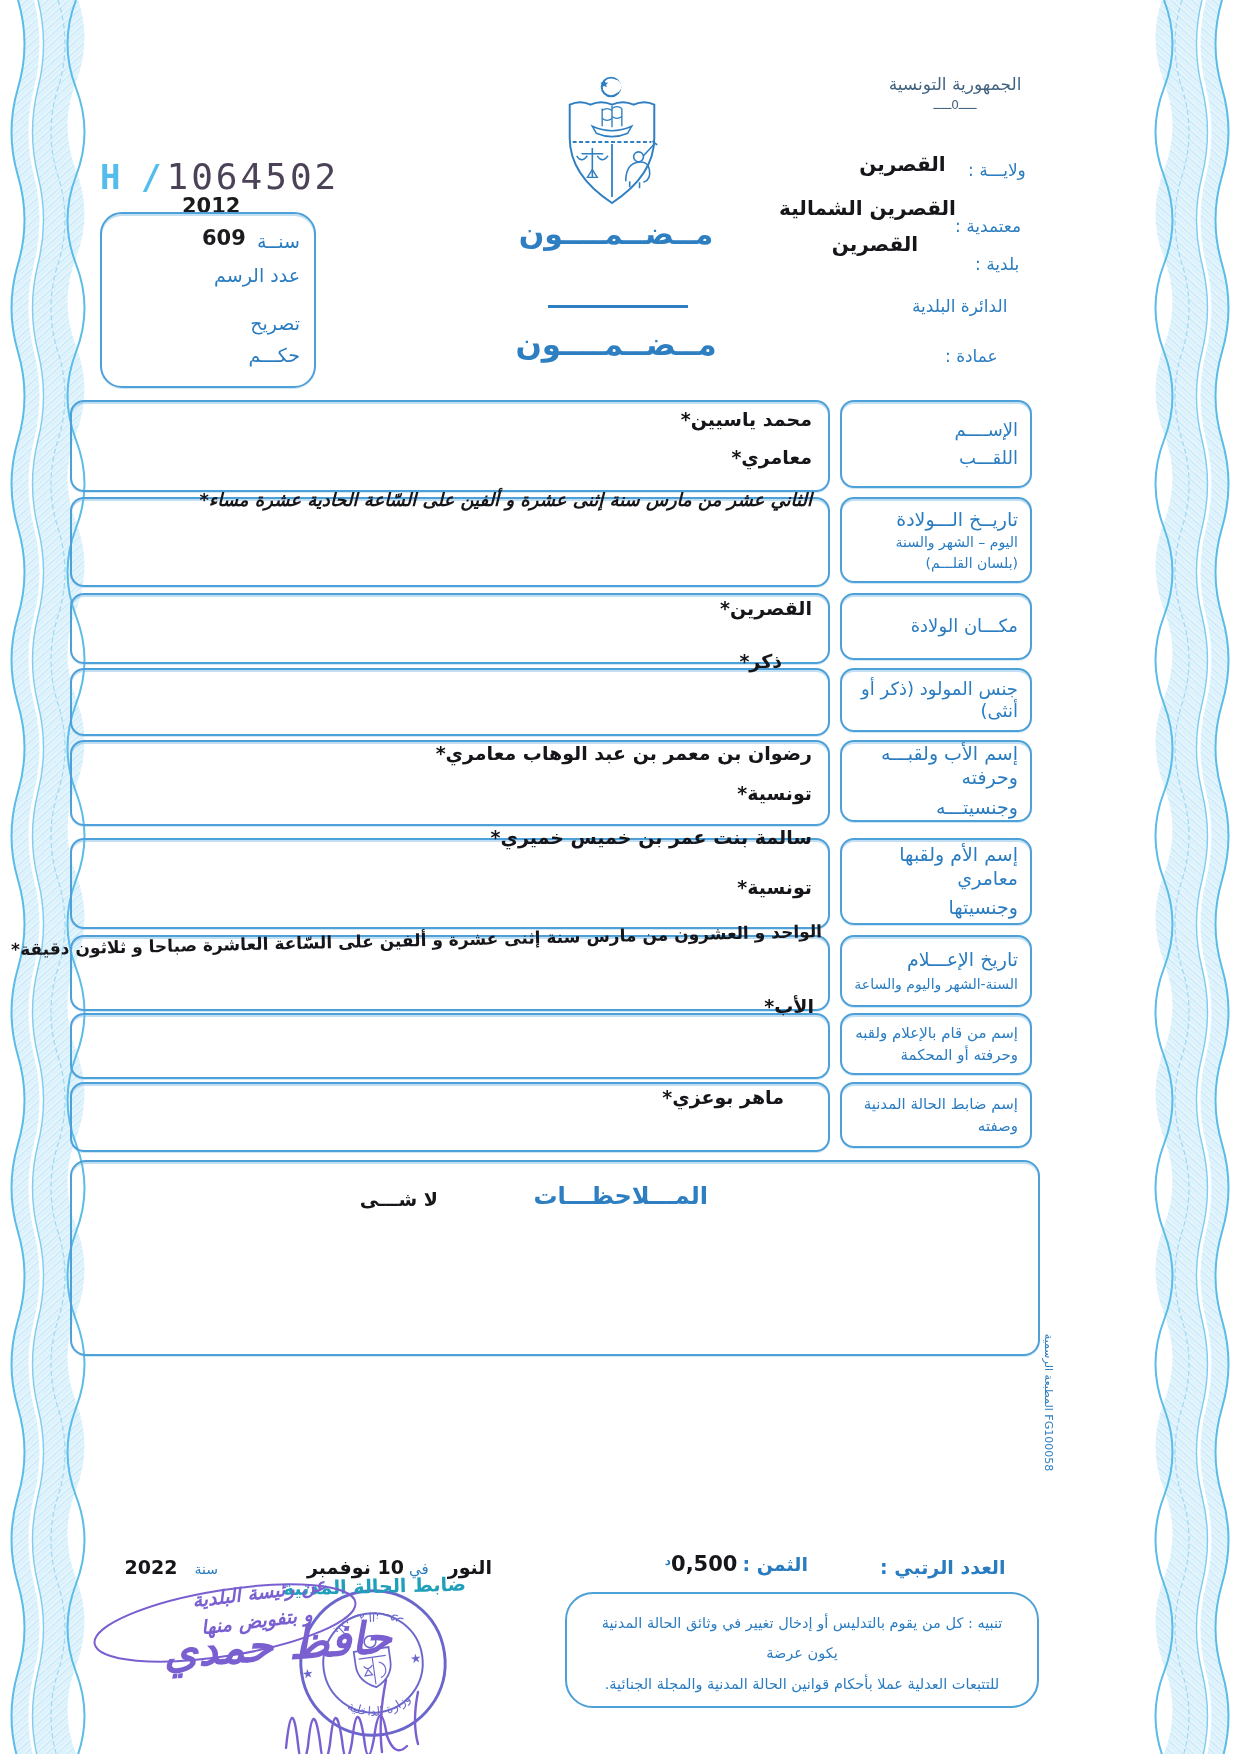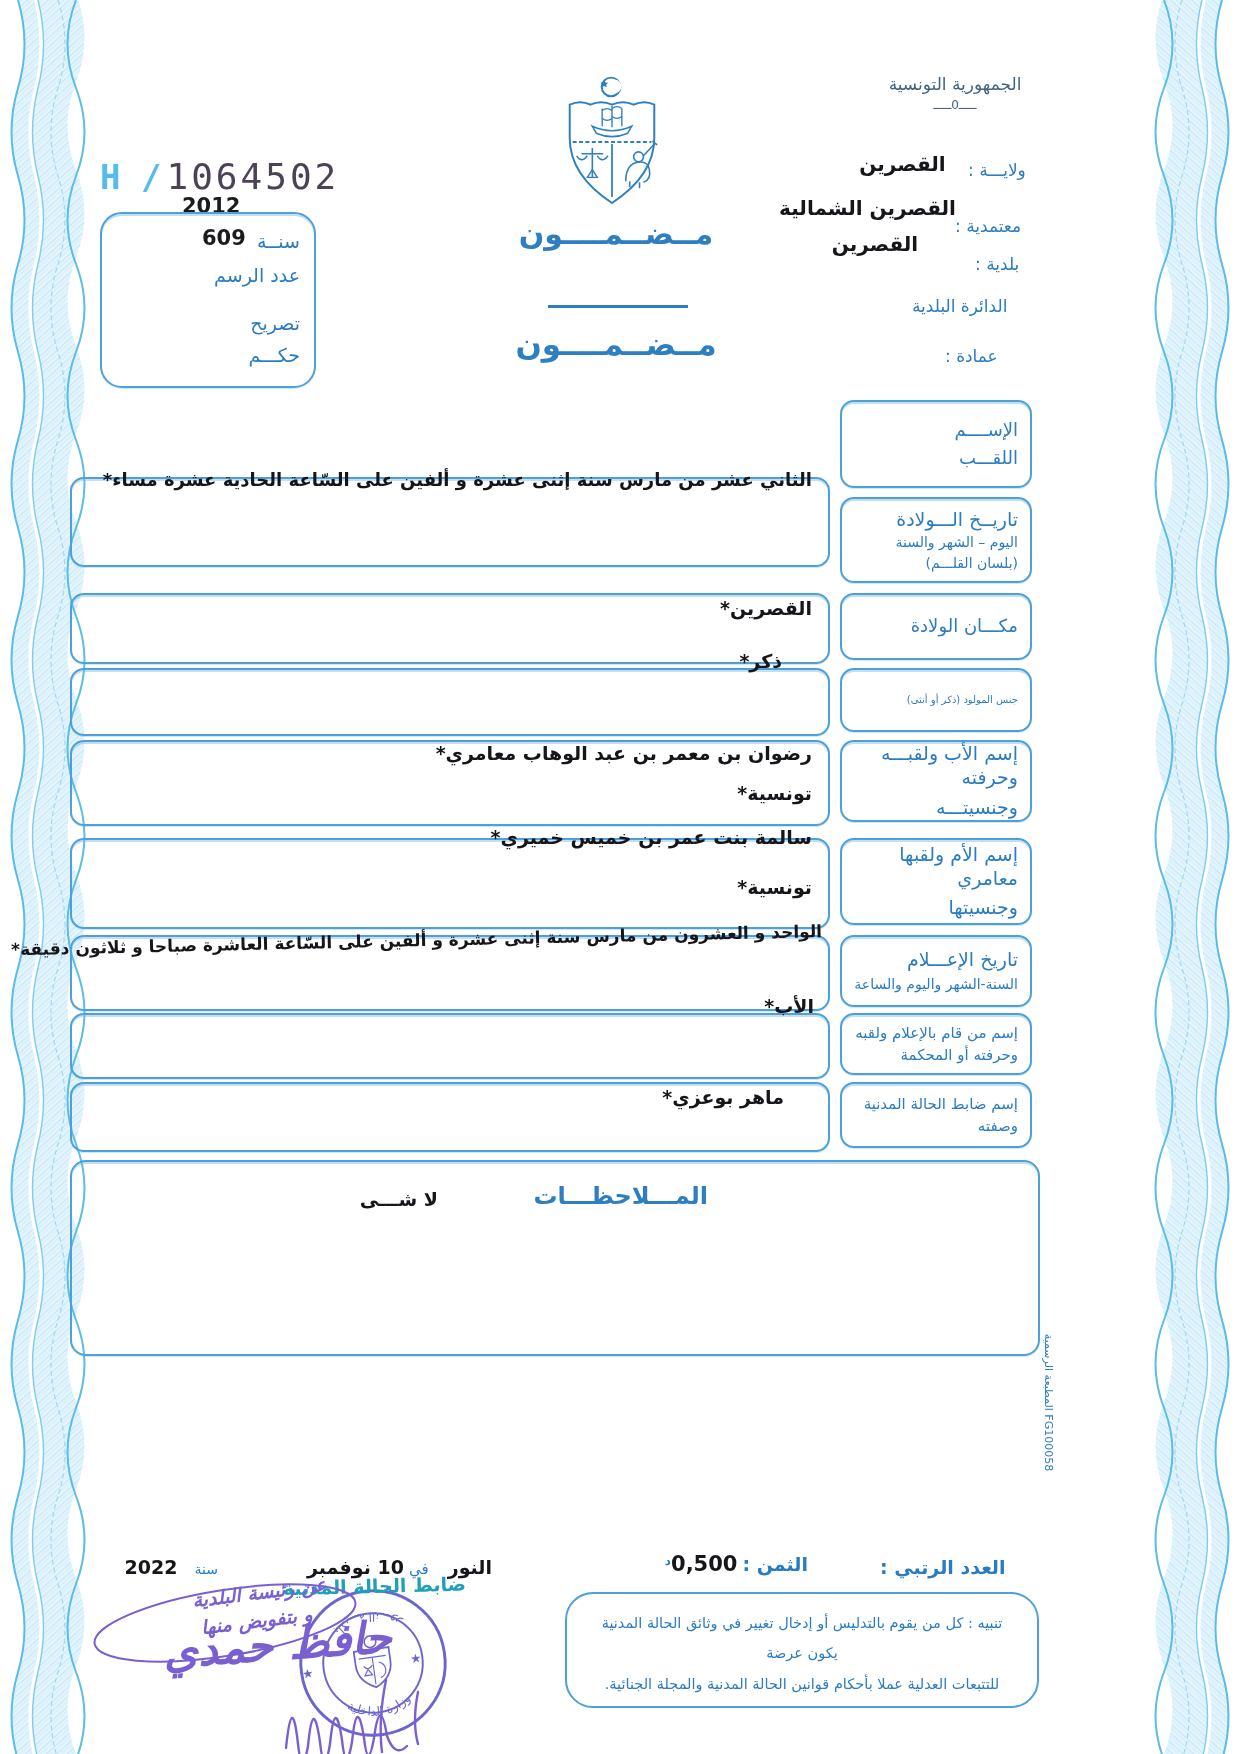--- a/index.html
+++ b/index.html
@@ -102,46 +102,50 @@
 
   <span class="abs lbl" style="left:968px;top:160px;font-size:17px;">ولايـــة :</span>
   <span class="abs val" style="left:845px;top:152px;width:115px;text-align:center;font-size:20px;">القصرين</span>
   <span class="abs lbl" style="left:955px;top:216px;font-size:17px;">معتمدية :</span>
   <span class="abs val" style="left:775px;top:196px;width:185px;text-align:center;font-size:20px;">القصرين الشمالية</span>
   <span class="abs val" style="left:810px;top:232px;width:130px;text-align:center;font-size:20px;">القصرين</span>
   <span class="abs lbl" style="left:975px;top:254px;font-size:17px;">بلدية :</span>
   <span class="abs lbl" style="left:912px;top:296px;font-size:17px;">الدائرة البلدية</span>
   <span class="abs lbl" style="left:945px;top:346px;font-size:17px;">عمادة :</span>
 
+  <div class="fbox value-box" style="top:400px;height:88px;">
+    <span class="v val" style="top:6px;">محمد ياسيين*</span>
+    <span class="v val" style="top:44px;">معامري*</span>
+  </div>
   <div class="fbox label-box" style="top:400px;height:88px;">
     <span class="lbl" style="font-size:18px;">الإســــم</span>
     <span class="lbl" style="font-size:18px;">اللقـــب</span>
   </div>
 
-  <div class="fbox value-box" style="top:477px;height:86px;">
+  <div class="fbox value-box" style="top:497px;height:86px;font-style:italic;">
     <span class="v val" style="top:-10px;font-size:18px;">الثاني عشر من مارس سنة إثنى عشرة و ألفين  على السّاعة الحادية عشرة مساء*</span>
   </div>
   <div class="fbox label-box" style="top:497px;height:86px;gap:3px;">
     <span class="lbl">تاريــخ الـــولادة</span>
     <span class="lbl" style="font-size:14px;">اليوم – الشهر والسنة</span>
     <span class="lbl" style="font-size:14px;">(بلسان القلـــم)</span>
   </div>
 
   <div class="fbox value-box" style="top:593px;height:67px;">
     <span class="v val" style="top:2px;">القصرين*</span>
   </div>
   <div class="fbox label-box" style="top:593px;height:67px;">
     <span class="lbl" style="font-size:18px;">مكـــان الولادة</span>
   </div>
 
   <div class="fbox value-box" style="top:668px;height:64px;">
     <span class="v val" style="top:-20px;right:46px;text-align:right;">ذكر*</span>
   </div>
   <div class="fbox label-box" style="top:668px;height:64px;">
-    <span class="lbl" style="font-size:10px;">جنس المولود (ذكر أو أنثى)</span>
+    <span class="lbl" style="font-size:18px;">جنس المولود (ذكر أو أنثى)</span>
   </div>
 
   <div class="fbox value-box" style="top:740px;height:82px;">
     <span class="v val" style="top:0px;">رضوان بن معمر بن عبد الوهاب معامري*</span>
     <span class="v val" style="top:40px;">تونسية*</span>
   </div>
   <div class="fbox label-box" style="top:740px;height:82px;">
     <span class="lbl">إسم الأب ولقبـــه وحرفته</span>
     <span class="lbl">وجنسيتـــه</span>
   </div>

